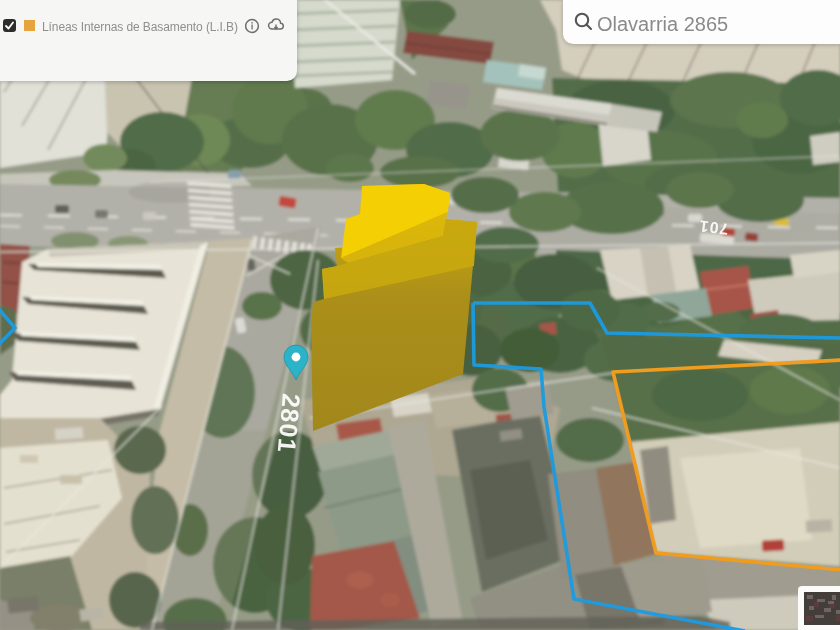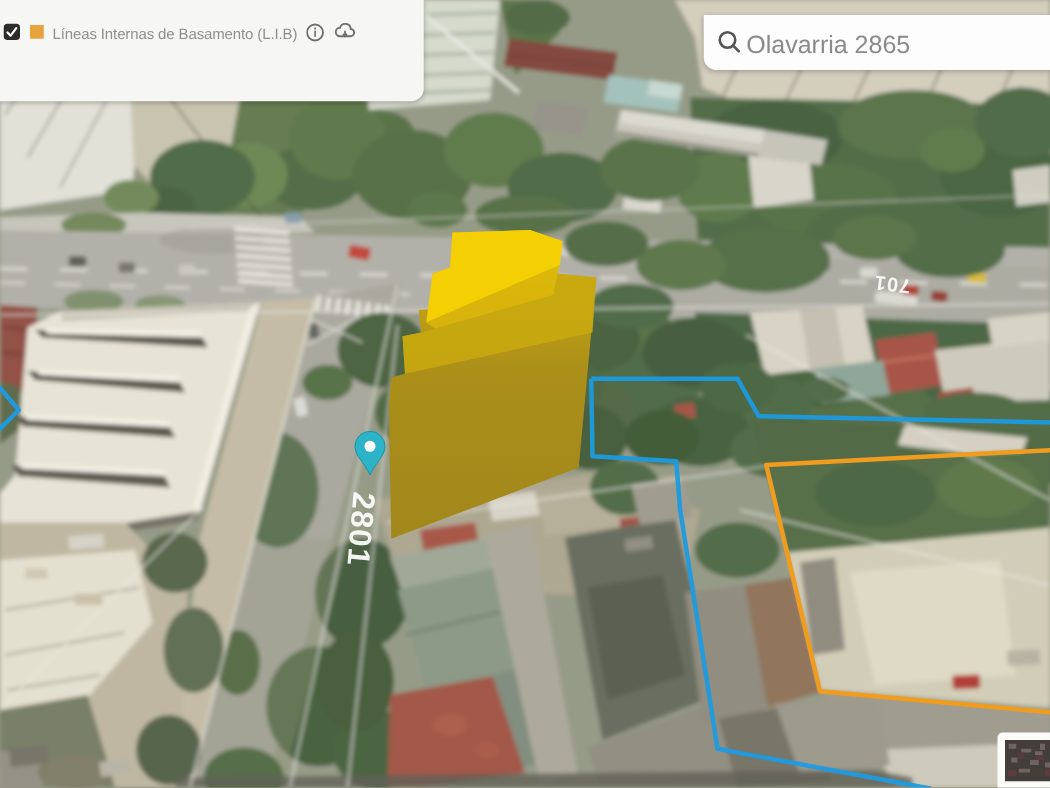--- a/index.html
+++ b/index.html
@@ -1,23 +1,23 @@
 <!DOCTYPE html>
 <html><head><meta charset="utf-8"><style>
 html,body{margin:0;padding:0;background:#8f957f}
 body{width:840px;height:630px;overflow:hidden;font-family:"Liberation Sans",sans-serif}
 .stage{position:relative;width:840px;height:630px;overflow:hidden}
 svg.map{position:absolute;top:0;left:0}
-.legend{position:absolute;top:0;left:0;width:339px;height:81px;background:#f6f6f4;border-radius:0 0 10px 0;box-shadow:0 1px 4px rgba(0,0,0,.25);z-index:5}
+.legend{position:absolute;top:0;left:0;width:297px;height:81px;background:#f6f6f4;border-radius:0 0 10px 0;box-shadow:0 1px 4px rgba(0,0,0,.25);z-index:5}
 .lrow{position:absolute;left:0;height:14px;width:100%}
 .cb{position:absolute;left:3px;top:0;width:13px;height:13px;background:#2d2d2d;border-radius:3px}.cb svg{display:block}
 .sw{position:absolute;left:24px;top:1px;width:11px;height:11px}
 .ltext{position:absolute;left:42px;top:1px;font-size:12px;color:#8f8f8f;letter-spacing:-.1px;white-space:nowrap}
 .ic{position:absolute;top:-1px}
-.search{position:absolute;top:12px;left:563px;width:277px;height:44px;background:#fdfdfd;border-radius:0 0 0 10px;box-shadow:0 1px 4px rgba(0,0,0,.22);z-index:5}
+.search{position:absolute;top:0;left:563px;width:277px;height:44px;background:#fdfdfd;border-radius:0 0 0 10px;box-shadow:0 1px 4px rgba(0,0,0,.22);z-index:5}
 .stext{position:absolute;left:34px;top:13px;font-size:20px;color:#8a8a8a;white-space:nowrap}
 </style></head>
 <body>
 <div class="stage">
 <svg class="map" width="840" height="630" viewBox="0 0 840 630">
 <defs>
 <filter id="soft" x="-5%" y="-5%" width="110%" height="110%">
           <feGaussianBlur stdDeviation="1.7"></feGaussianBlur>
         </filter>
 <filter id="soft2" x="-20%" y="-20%" width="140%" height="140%">

